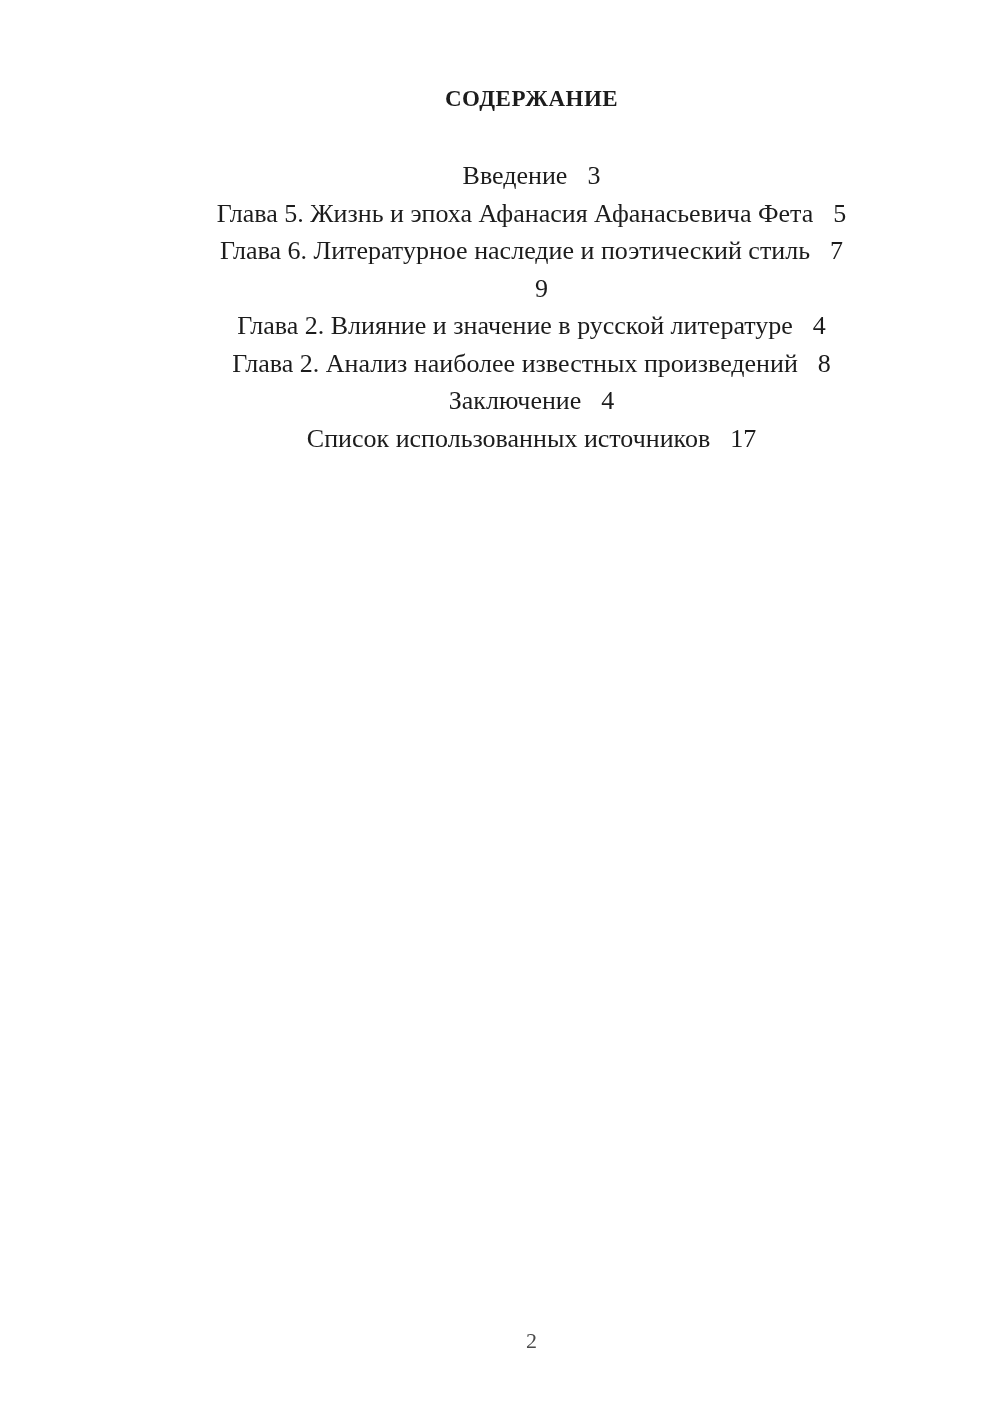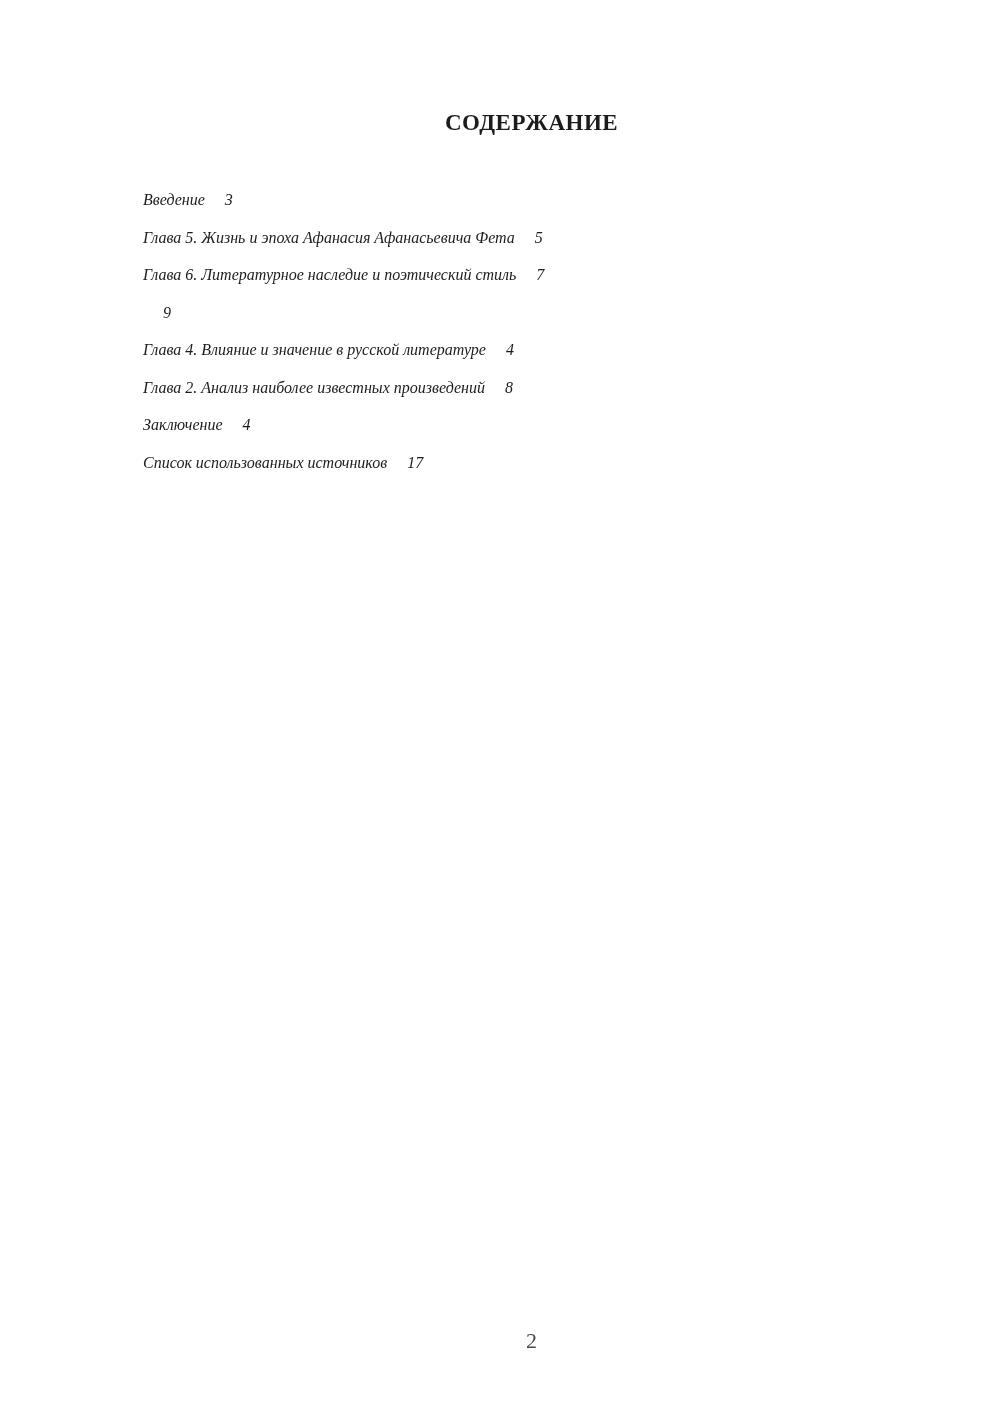--- a/index.html
+++ b/index.html
@@ -12,42 +12,41 @@
     width: 1000px;
     height: 1414px;
     background: #ffffff;
     font-family: "Liberation Serif", "DejaVu Serif", serif;
     color: #1c1c1c;
     overflow: hidden;
   }
   .content {
     position: absolute;
     left: 143px;
-    top: 108px;
+    top: 84px;
     width: 777px;
   }
   .doc-title {
     text-align: center;
     font-size: 23px;
     font-weight: bold;
     line-height: 30px;
     letter-spacing: 0.5px;
     margin: 0 0 43px 0;
     color: #1c1c1c;
   }
   .toc {
     width: 100%;
   }
   .toc-row {
     display: flex;
-    justify-content: flex-start;
+    justify-content: center;
     align-items: baseline;
     line-height: 37.5px;
-    font-size: 16px;
-    font-style: italic;
+    font-size: 26px;
   }
   .toc-label {
     text-align: left;
     white-space: nowrap;
   }
   .toc-page {
     text-align: right;
     padding-left: 20px;
   }
   .footer {
@@ -77,21 +76,21 @@
           <span class="toc-page">5</span>
         </div>
         <div class="toc-row">
           <span class="toc-label">Глава 6. Литературное наследие и поэтический стиль</span>
           <span class="toc-page">7</span>
         </div>
         <div class="toc-row">
           <span class="toc-page">9</span>
         </div>
         <div class="toc-row">
-          <span class="toc-label">Глава 4. Влияние и значение в русской литературе</span>
+          <span class="toc-label">Глава 2. Влияние и значение в русской литературе</span>
           <span class="toc-page">4</span>
         </div>
         <div class="toc-row">
           <span class="toc-label">Глава 2. Анализ наиболее известных произведений</span>
           <span class="toc-page">8</span>
         </div>
         <div class="toc-row">
           <span class="toc-label">Заключение</span>
           <span class="toc-page">4</span>
         </div>

